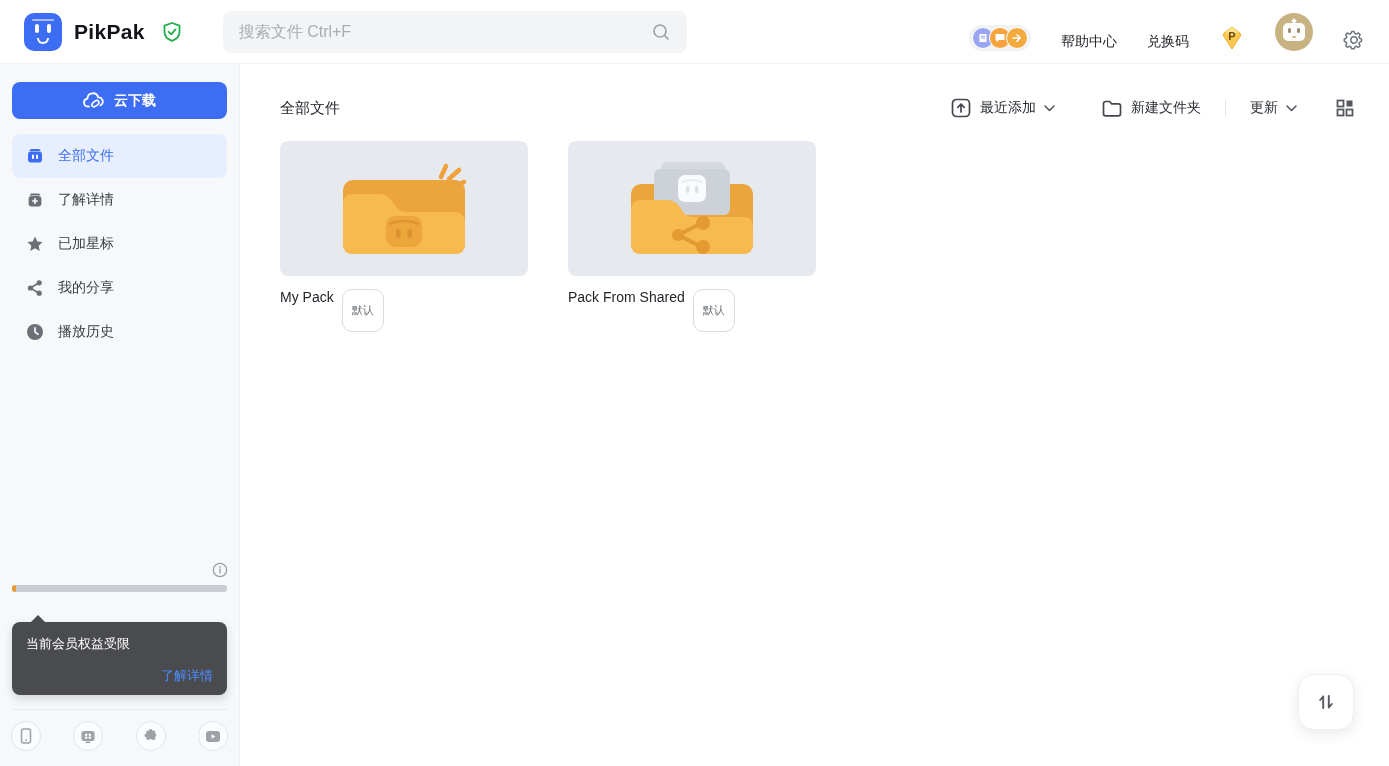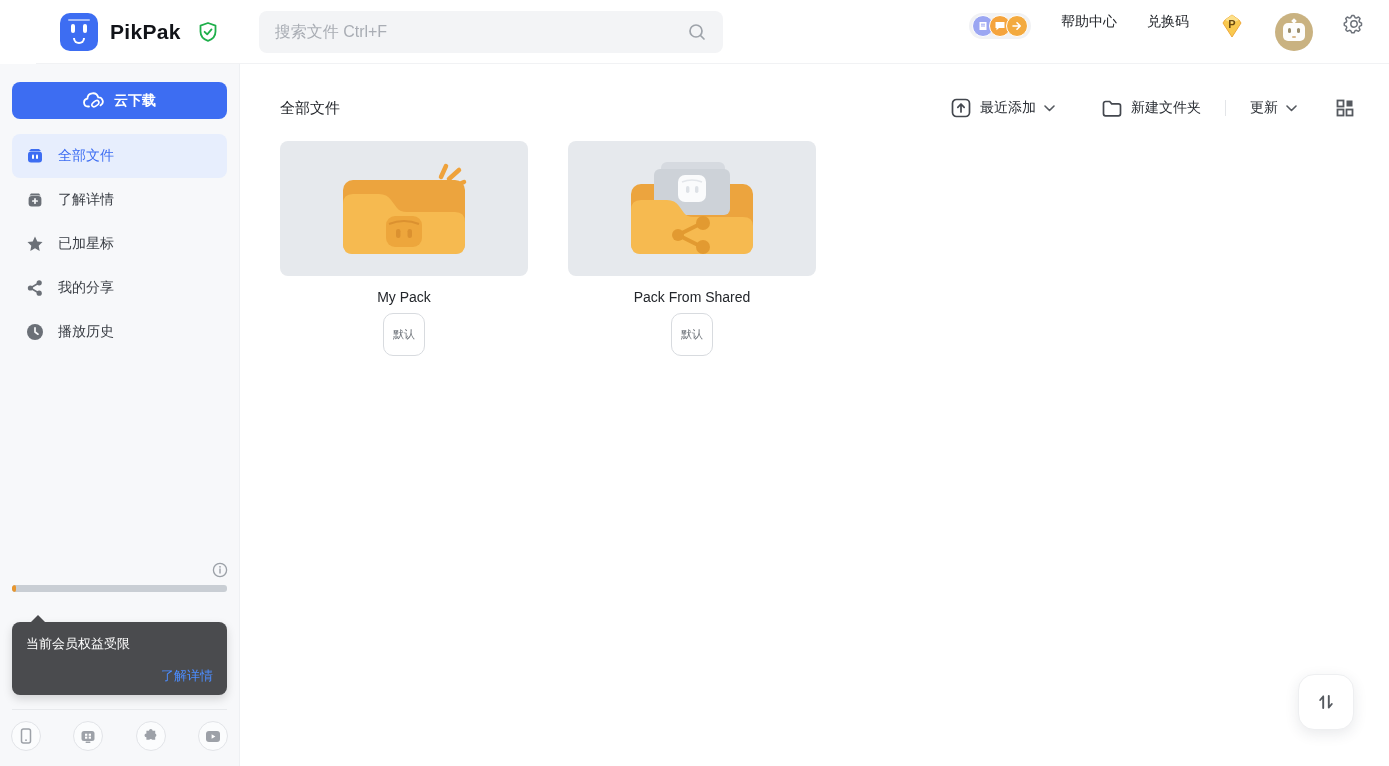--- a/index.html
+++ b/index.html
@@ -1,40 +1,40 @@
 <!DOCTYPE html>
 <html><head>
 <meta charset="utf-8">
 <style>
   * { margin:0; padding:0; box-sizing:border-box; }
   html,body { width:1389px; height:766px; overflow:hidden; background:#fff;
     font-family:"Liberation Sans","DejaVu Sans",sans-serif; color:#23262B; }
 
   
   .header { height:64px; display:flex; align-items:center; padding:0 24px;
-    background:#fff; border-bottom:1px solid #F1F2F4;margin-left:36px; }
+    background:#fff; border-bottom:1px solid #F1F2F4; }
   .logo-wrap { display:flex; align-items:center; gap:12px; }
   .logo-box { width:38px; height:38px; border-radius:10px; background:#3D6DF2;
     position:relative; flex:0 0 auto; }
   .logo-box .eye { position:absolute; top:11px; width:4px; height:9px; border-radius:2px; background:#fff; }
   .logo-box .eye.l { left:11px; } .logo-box .eye.r { right:11px; }
   .logo-box .mouth { position:absolute; left:13px; bottom:7px; width:12px; height:6px;
     border:2px solid #fff; border-top:none; border-radius:0 0 10px 10px; }
   .logo-box .lid { position:absolute; top:6px; left:8px; right:8px; height:0;
     border-top:2px solid rgba(255,255,255,.55); border-radius:2px; }
   .brand-name { font-size:21px; font-weight:bold; letter-spacing:.3px; color:#111318; }
   .shield { margin-left:4px; display:flex; }
 
   .search-bar { margin-left:40px; width:464px; height:42px; background:#F3F4F6;
     border-radius:8px; display:flex; align-items:center; padding:0 16px; }
   .search-bar input { flex:1; border:none; outline:none; background:transparent;
     font-size:16px; color:#3A3E45; font-family:inherit; }
   .search-bar input::placeholder { color:#A9ADB4; }
 
-  .header-right { margin-left:auto; display:flex; align-items:flex-start; gap:30px; }
+  .header-right { margin-left:auto; display:flex; align-items:flex-end; gap:30px; }
   .mini-badges { display:flex; align-items:center; background:#F1F2F4; border-radius:14px;
     padding:2px 3px; }
   .mini-badge { width:22px; height:22px; border-radius:50%; display:flex; align-items:center;
     justify-content:center; margin-left:-5px; border:1px solid #fff; }
   .mini-badge:first-child { margin-left:0; }
   .mb-blue { background:#9BA6F2; } .mb-orange1 { background:#F5A43D; } .mb-orange2 { background:#F3AA3F; }
   .header-link { font-size:14px; color:#23262B; cursor:pointer; }
   .avatar { width:38px; height:38px; border-radius:50%; background:#C9B281; position:relative; }
   .avatar .face { position:absolute; left:8px; top:10px; width:22px; height:18px; background:#FDFDFC;
     border-radius:5px; }
@@ -85,21 +85,21 @@
   .page-title { font-size:15px; font-weight:500; color:#23262B; }
   .toolbar { display:flex; align-items:center; gap:10px; }
   .tb-group { display:flex; align-items:center; gap:8px; font-size:14px; color:#2A2E34; cursor:pointer; }
   .tb-sep { width:1px; height:16px; background:#E3E5E8; margin:0 14px; }
   .tb-gap { width:26px; }
 
   .cards { margin-top:22px; display:flex; gap:40px; }
   .card { width:248px; }
   .thumb { height:135px; background:#E6E9ED; border-radius:8px; display:flex;
     align-items:center; justify-content:center; cursor:pointer; }
-  .card-label { margin-top:13px; display:flex; align-items:center; gap:8px;flex-direction:column; }
+  .card-label { margin-top:13px; display:flex; align-items:flex-start; gap:8px; }
   .card-name { font-size:14px; color:#23262B; }
   .badge { font-size:11px; color:#6E737A; border:1px solid #D8DBDF; border-radius:10px;
     padding:14px 9px; line-height:13px; }
 
   .sort-fab { position:absolute; right:35px; bottom:36px; width:56px; height:56px;
     background:#fff; border:1px solid #EEEFF1; border-radius:16px;
     box-shadow:0 4px 14px rgba(40,50,70,.10); display:flex; align-items:center;
     justify-content:center; cursor:pointer; }
 </style>
 </head>

